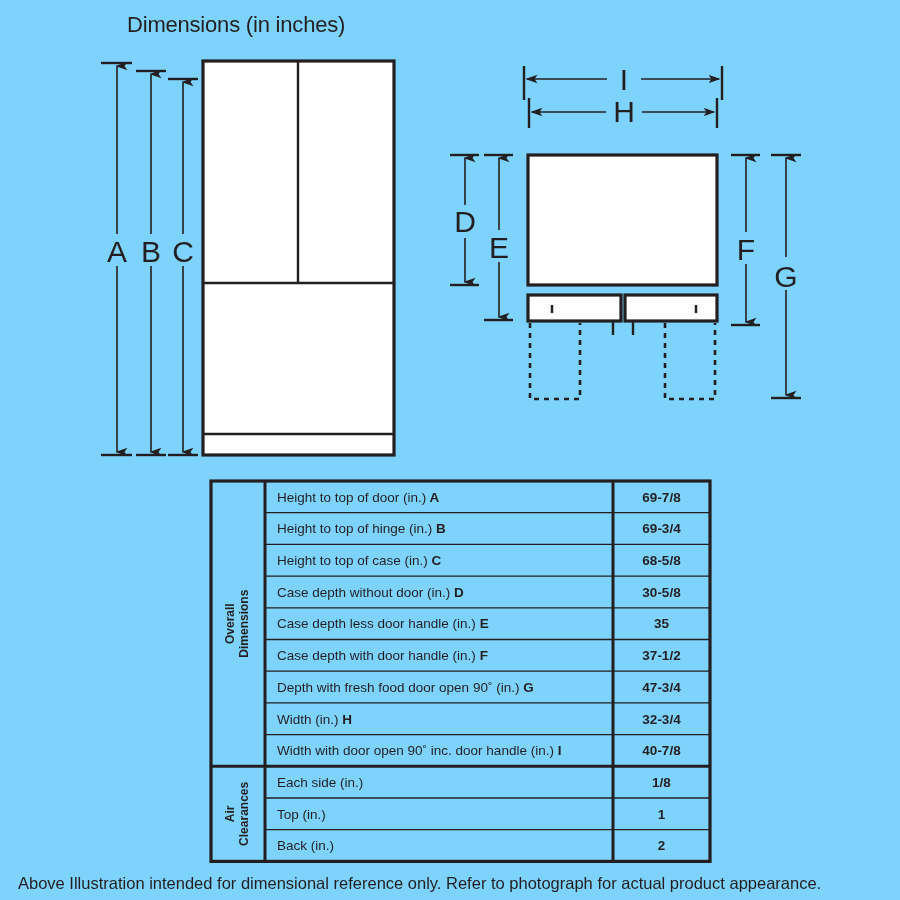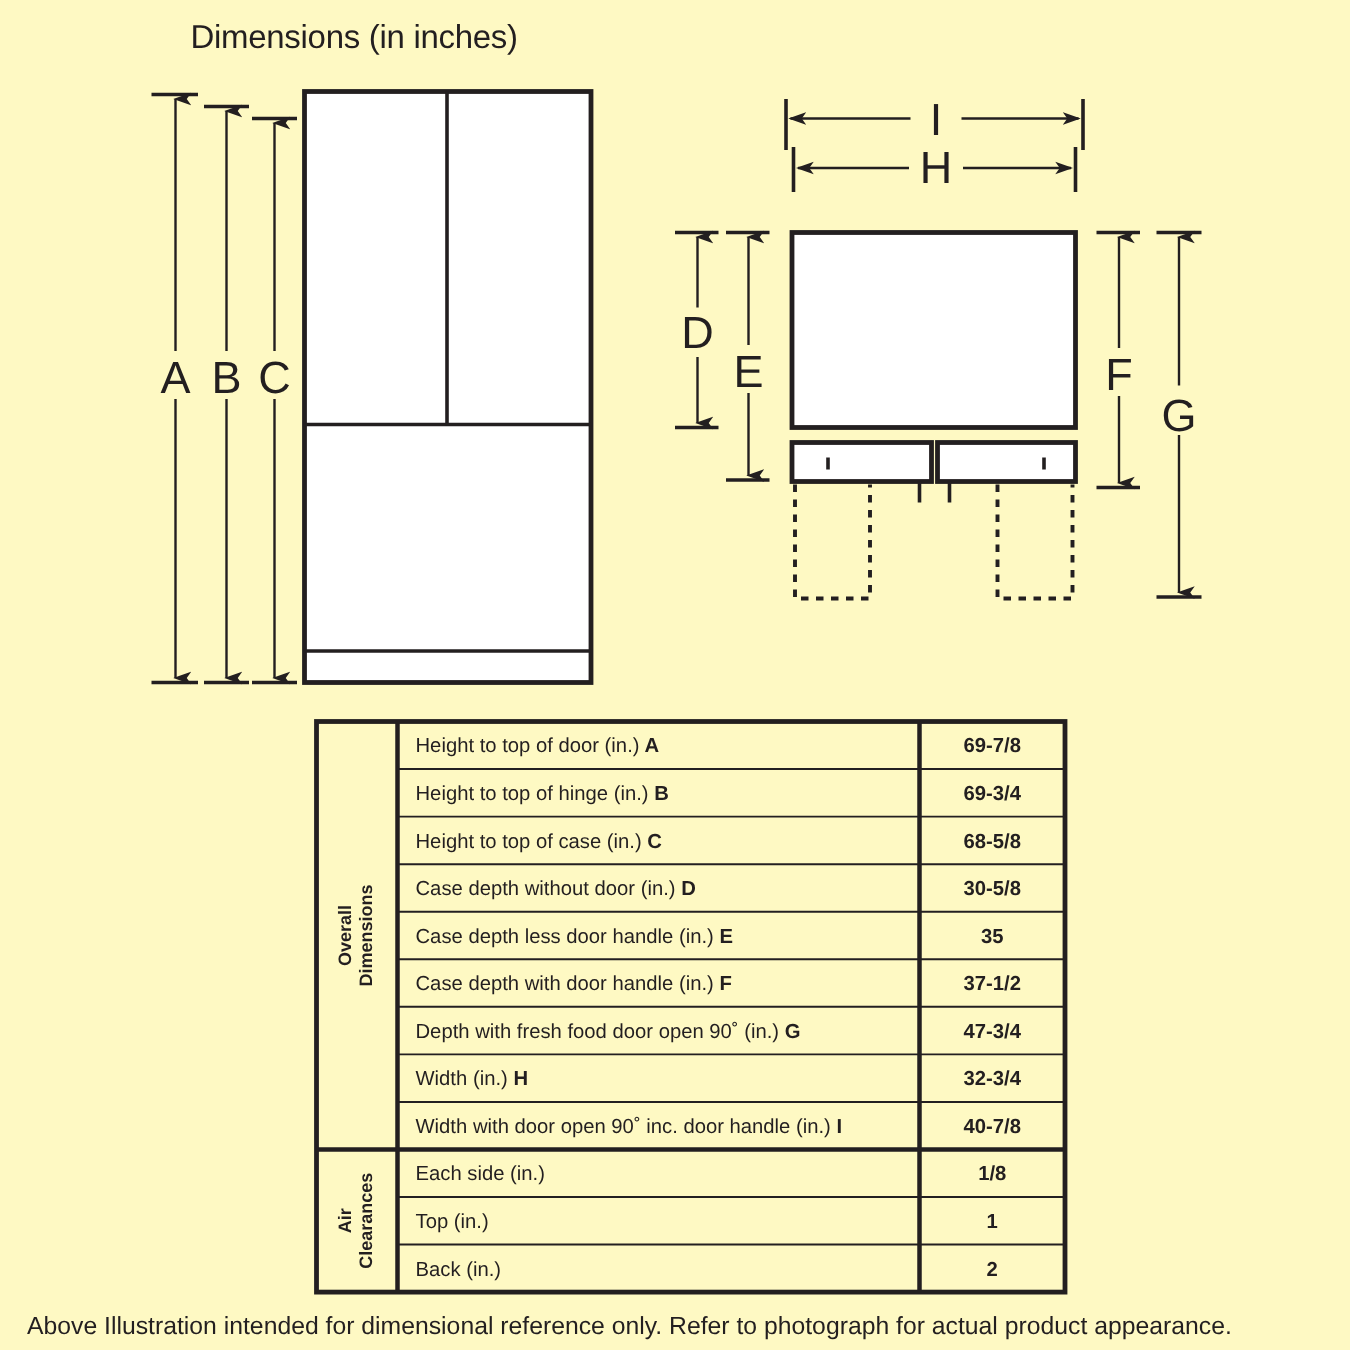--- a/index.html
+++ b/index.html
@@ -9,21 +9,21 @@
     background: #ffffff;
   }
   body {
     font-family: "Liberation Sans", sans-serif;
     color: #231f20;
   }
   #page {
     position: relative;
     width: 900px;
     height: 900px;
-    background: #fef9c3;
+    background: #7dd3fc;
     overflow: hidden;
   }
   #diagram-svg {
     position: absolute;
     left: 0;
     top: 0;
     width: 900px;
     height: 900px;
   }
   .ttl {

